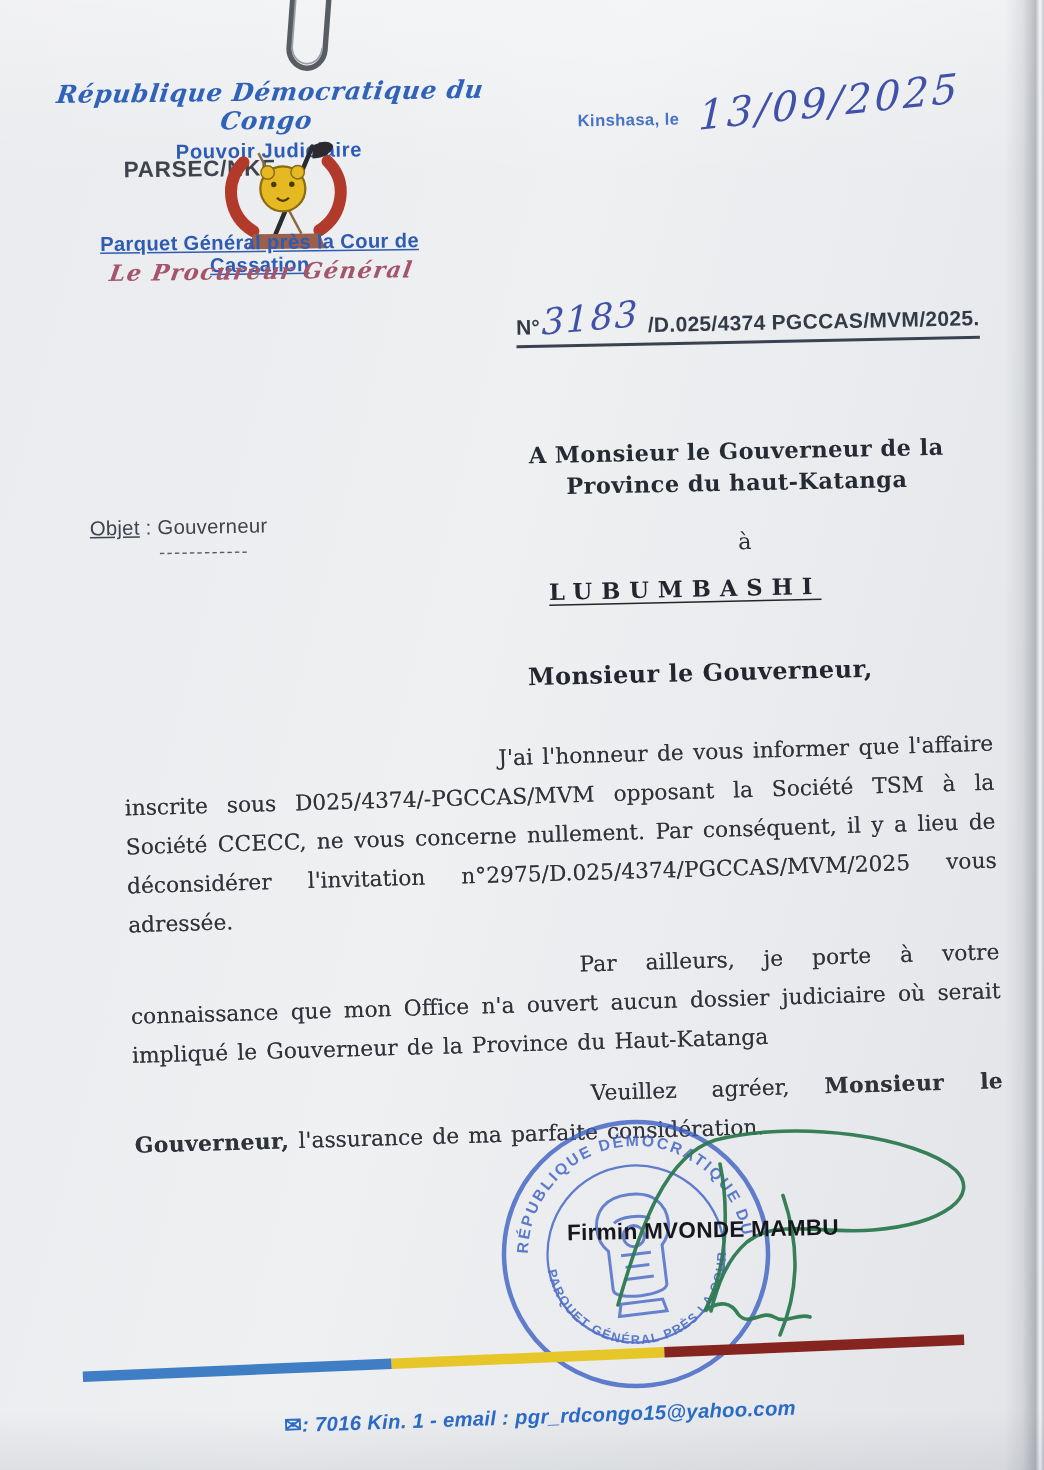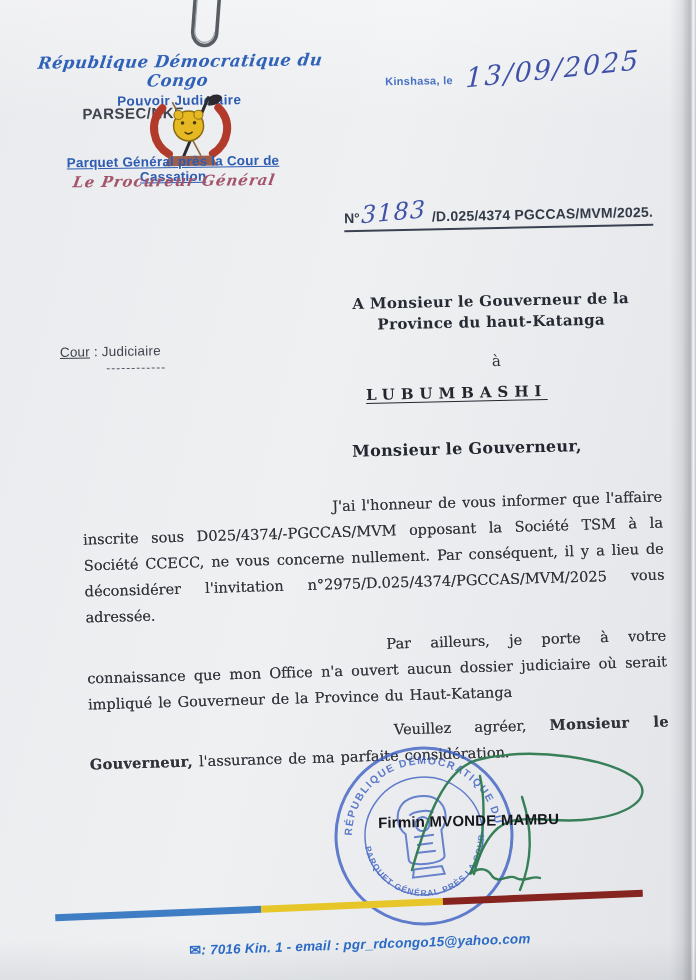--- a/index.html
+++ b/index.html
@@ -134,21 +134,21 @@
   <div class="refline">
     <span class="ref-prefix">N°</span><span class="hw-ref">3183</span><span class="ref-typed">/D.025/4374 PGCCAS/MVM/2025.</span>
   </div>
 
   <div class="recipient">
     <div>A  Monsieur le Gouverneur de la</div>
     <div>Province du haut-Katanga</div>
   </div>
 
   <div class="subject">
-    <span class="subject-label">Cour</span><span> : </span><span>Judiciaire</span>
+    <span class="subject-label">Objet</span><span> : </span><span>Gouverneur</span>
     <div class="subject-dashes">------------</div>
   </div>
 
   <div class="at-word">à</div>
   <div class="city">LUBUMBASHI</div>
 
   <div class="salutation">Monsieur le Gouverneur,</div>
 
   <div class="letter-body">
     <p class="p1">J'ai l'honneur de vous informer que l'affaire inscrite sous D025/4374/-PGCCAS/MVM opposant la Société TSM à la Société CCECC, ne vous concerne nullement. Par conséquent, il y a lieu de déconsidérer l'invitation n°2975/D.025/4374/PGCCAS/MVM/2025 vous adressée.</p>

